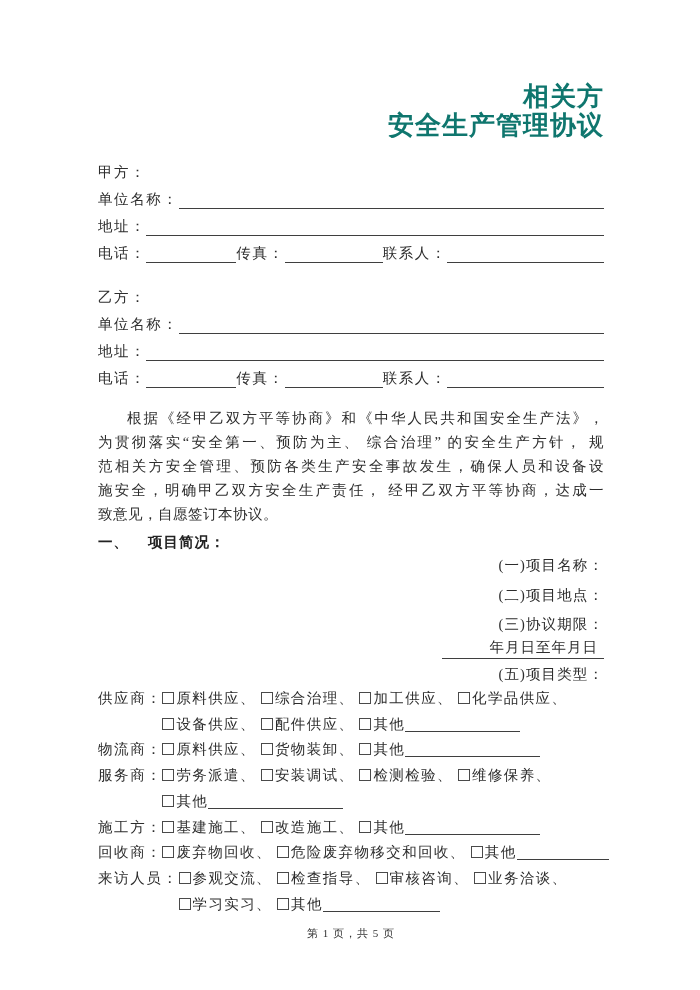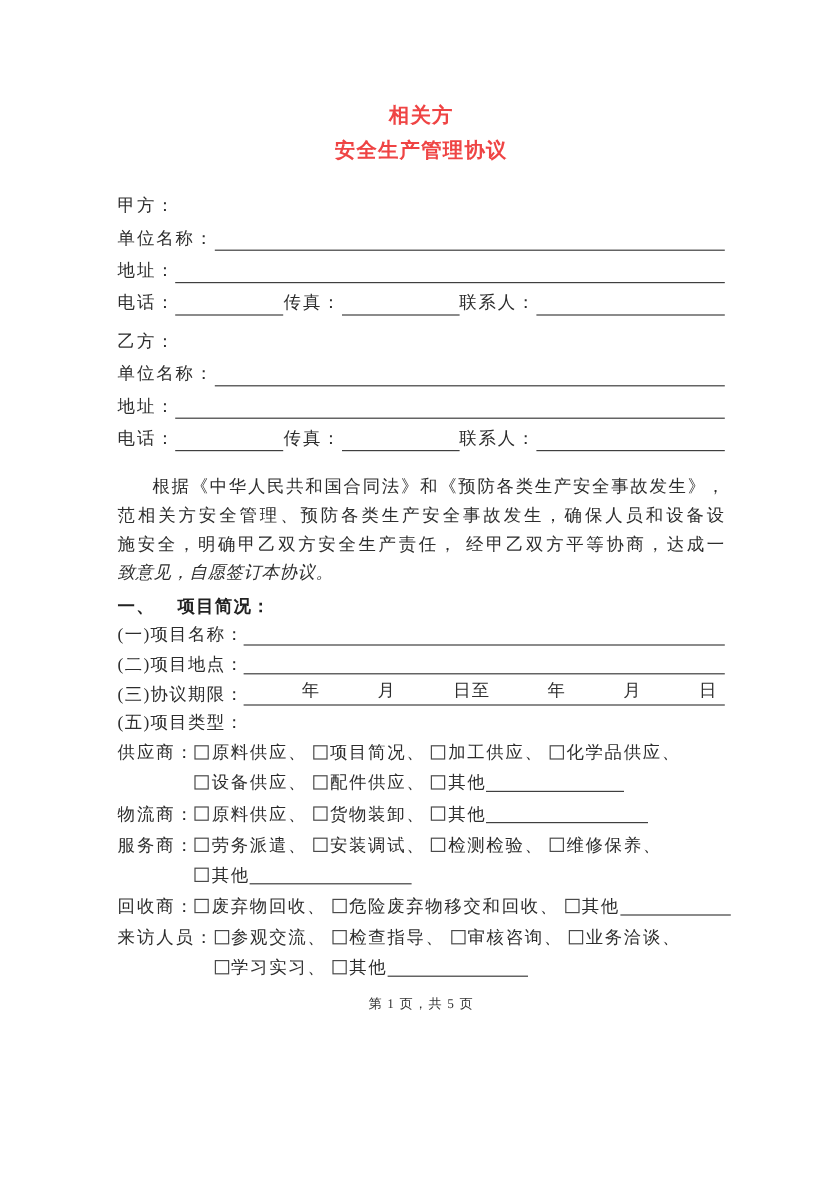--- a/index.html
+++ b/index.html
@@ -6,27 +6,27 @@
   html, body { width: 700px; height: 990px; background: #ffffff; overflow: hidden; }
   body {
     font-family: "Liberation Serif", "DejaVu Serif", serif;
     color: #2d2d2d;
     font-size: 14.5px;
   }
   .page { width: 700px; height: 990px; padding: 82px 96px 0 98px; background: #fff; }
 
   
   .doc-title {
-    text-align: center;
+    text-align: right;
     font-family: "Liberation Sans", "DejaVu Sans", sans-serif;
     font-weight: 700;
-    font-size: 17px;
+    font-size: 26px;
     line-height: 29px;
     letter-spacing: 1px;
-    color: #ef4444;
+    color: #0f766e;
   }
 
   
   .row {
     display: flex;
     align-items: flex-end;
     line-height: 27px;
     letter-spacing: 1.6px;
     white-space: nowrap;
   }
@@ -36,47 +36,47 @@
     background: #3f3f3f;
     align-self: flex-end;
     margin-bottom: 4px;
     flex: 0 0 auto;
   }
   .blank.fill { flex: 1 1 auto; }
   .w90 { width: 90px; }
   .w98 { width: 98px; }
 
   .party-a { margin-top: 19px; }
-  .party-b { margin-top: 5px; }
+  .party-b { margin-top: 17px; }
 
   
   .intro { margin-top: 14px; }
   .iline {
     line-height: 24px;
     letter-spacing: 0.5px;
     text-align: justify;
     text-align-last: justify;
   }
   .iline.first { text-indent: 29px; }
-  .iline.last { text-align-last: left; font-style: italic; }
+  .iline.last { text-align-last: left; }
 
   
   .sec-heading {
     margin-top: 5px;
     display: flex;
     line-height: 22px;
     font-family: "Liberation Sans", "DejaVu Sans", sans-serif;
     font-weight: 700;
     font-size: 14.5px;
     letter-spacing: 1px;
     color: #222;
   }
   .sec-heading .num { margin-right: 19px; }
 
-  .sec-items .row { line-height: 24.5px; letter-spacing: 1.1px; }
+  .sec-items .row { line-height: 24.5px; letter-spacing: 1.1px; flex-direction: column; }
 
   
   .dateblank {
     flex: 1 1 auto;
     display: flex;
     justify-content: space-between;
     align-items: flex-end;
     border-bottom: 1px solid #3f3f3f;
     margin-bottom: 3px;
     padding: 0 6px 0 48px;
@@ -169,21 +169,22 @@
       <span class="lbl">电话：</span>
       <span class="blank w90"></span>
       <span class="lbl">传真：</span>
       <span class="blank w98"></span>
       <span class="lbl">联系人：</span>
       <span class="blank fill"></span>
     </div>
   </div>
 
   <div class="intro">
-    <div class="iline first">根据《中华人民共和国合同法》和《预防各类生产安全事故发生》，</div>
+    <div class="iline first">根据《经甲乙双方平等协商》和《中华人民共和国安全生产法》，</div>
+    <div class="iline">为贯彻落实“安全第一、预防为主、 综合治理” 的安全生产方针， 规</div>
     <div class="iline">范相关方安全管理、预防各类生产安全事故发生，确保人员和设备设</div>
     <div class="iline">施安全，明确甲乙双方安全生产责任， 经甲乙双方平等协商，达成一</div>
     <div class="iline last">致意见，自愿签订本协议。</div>
   </div>
 
   <div class="sec-heading">
     <span class="num">一、</span>
     <span>项目简况：</span>
   </div>
 
@@ -212,21 +213,21 @@
     </div>
   </div>
 
   <div>
 
     <div class="tgroup">
       <span class="tlabel">供应商：</span>
       <div class="tcontent">
         <div class="tline">
           <span class="opt"><span class="cb"></span><span>原料供应、</span></span>
-          <span class="opt"><span class="cb"></span><span>项目简况、</span></span>
+          <span class="opt"><span class="cb"></span><span>综合治理、</span></span>
           <span class="opt"><span class="cb"></span><span>加工供应、</span></span>
           <span class="opt"><span class="cb"></span><span>化学品供应、</span></span>
         </div>
         <div class="tline">
           <span class="opt"><span class="cb"></span><span>设备供应、</span></span>
           <span class="opt"><span class="cb"></span><span>配件供应、</span></span>
           <span class="opt"><span class="cb"></span><span>其他</span><span class="iblank bw115"></span></span>
         </div>
       </div>
     </div>
@@ -250,20 +251,30 @@
           <span class="opt"><span class="cb"></span><span>安装调试、</span></span>
           <span class="opt"><span class="cb"></span><span>检测检验、</span></span>
           <span class="opt"><span class="cb"></span><span>维修保养、</span></span>
         </div>
         <div class="tline">
           <span class="opt"><span class="cb"></span><span>其他</span><span class="iblank bw135"></span></span>
         </div>
       </div>
     </div>
 
+    <div class="tgroup">
+      <span class="tlabel">施工方：</span>
+      <div class="tcontent">
+        <div class="tline">
+          <span class="opt"><span class="cb"></span><span>基建施工、</span></span>
+          <span class="opt"><span class="cb"></span><span>改造施工、</span></span>
+          <span class="opt"><span class="cb"></span><span>其他</span><span class="iblank bw135"></span></span>
+        </div>
+      </div>
+    </div>
 
     <div class="tgroup">
       <span class="tlabel">回收商：</span>
       <div class="tcontent">
         <div class="tline">
           <span class="opt"><span class="cb"></span><span>废弃物回收、</span></span>
           <span class="opt"><span class="cb"></span><span>危险废弃物移交和回收、</span></span>
           <span class="opt"><span class="cb"></span><span>其他</span><span class="iblank bw92"></span></span>
         </div>
       </div>

